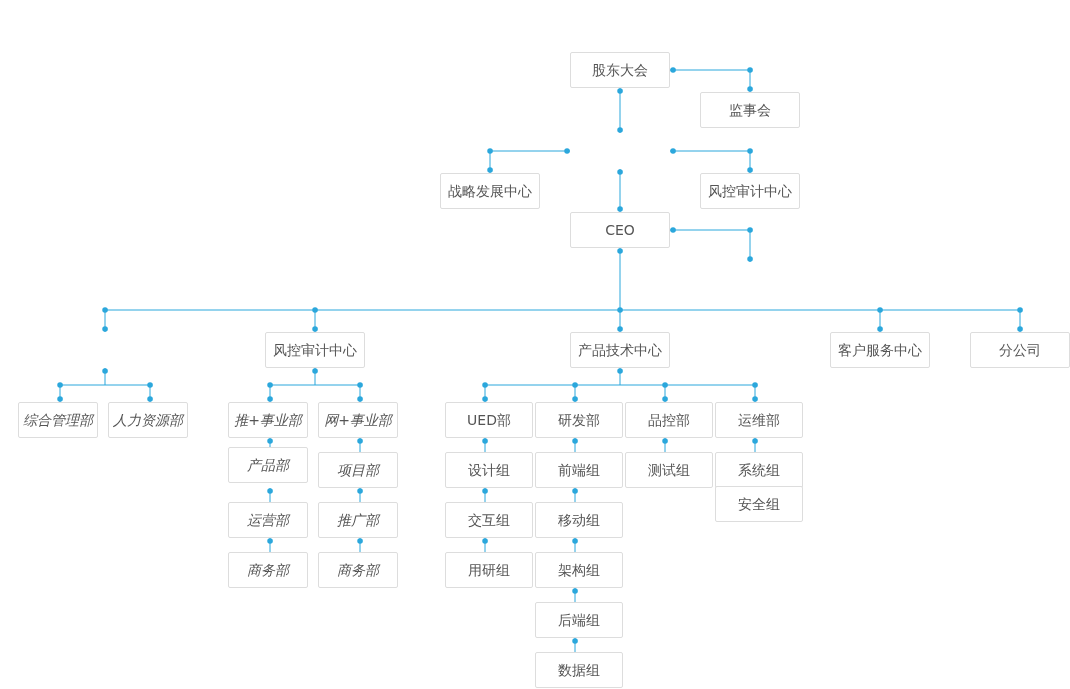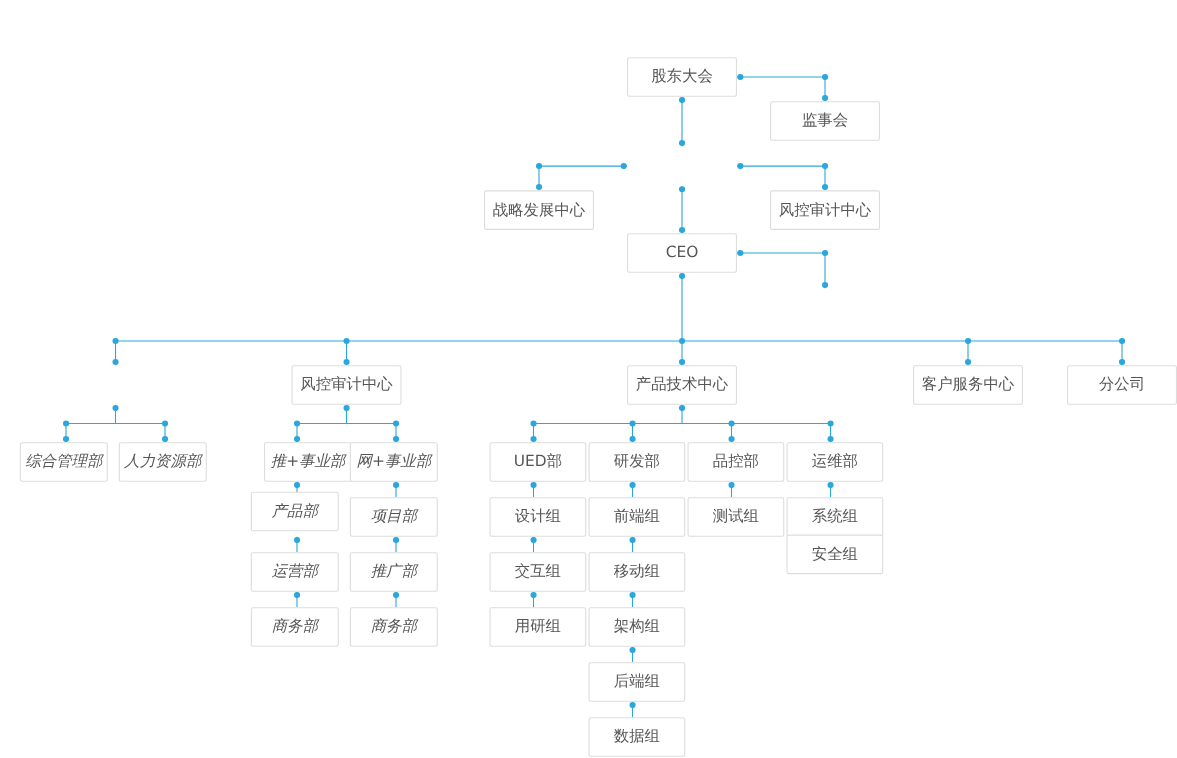--- a/index.html
+++ b/index.html
@@ -82,21 +82,21 @@
   <div class="node w100" style="left:570px;top:212px">CEO</div>
 
   <div class="node w100" style="left:265px;top:332px">风控审计中心</div>
   <div class="node w100" style="left:570px;top:332px">产品技术中心</div>
   <div class="node w100" style="left:830px;top:332px">客户服务中心</div>
   <div class="node w100" style="left:970px;top:332px">分公司</div>
 
   <div class="node w84" style="left:18px;top:402px">综合管理部</div>
   <div class="node w84" style="left:108px;top:402px">人力资源部</div>
 
-  <div class="node w84" style="left:240px;top:402px">推+事业部</div>
+  <div class="node w84" style="left:228px;top:402px">推+事业部</div>
   <div class="node w84" style="left:318px;top:402px">网+事业部</div>
   <div class="node w84" style="left:228px;top:447px">产品部</div>
   <div class="node w84" style="left:228px;top:502px">运营部</div>
   <div class="node w84" style="left:228px;top:552px">商务部</div>
   <div class="node w84" style="left:318px;top:452px">项目部</div>
   <div class="node w84" style="left:318px;top:502px">推广部</div>
   <div class="node w84" style="left:318px;top:552px">商务部</div>
 
   <div class="node w80" style="left:445px;top:402px">UED部</div>
   <div class="node w80" style="left:535px;top:402px">研发部</div>

